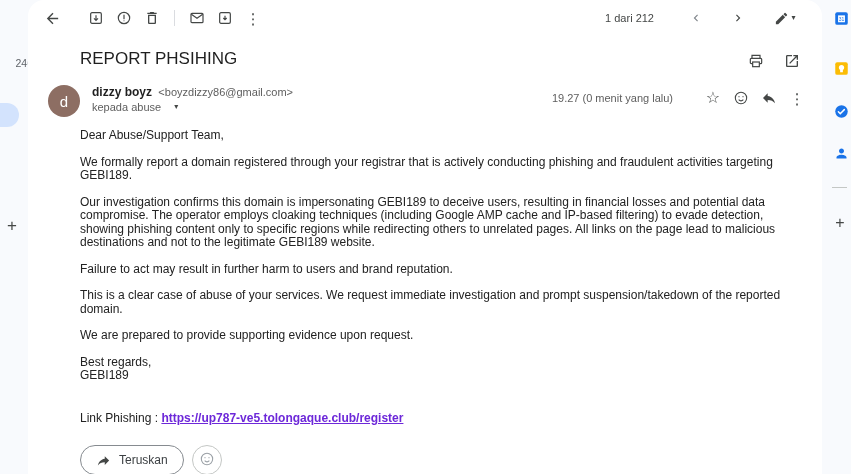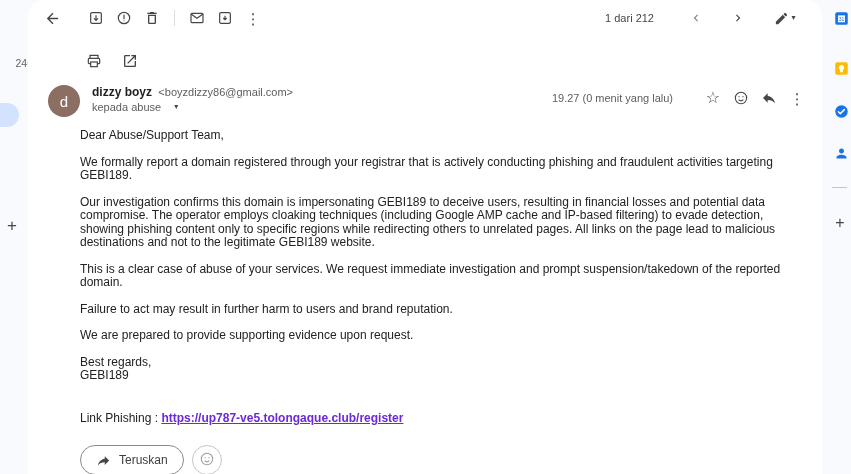--- a/index.html
+++ b/index.html
@@ -170,20 +170,21 @@
           <svg width="15" height="15" viewBox="0 0 24 24" fill="currentColor">
               <path d="M3 17.25V21h3.75L17.81 9.94l-3.75-3.75L3 17.25zM20.71 7.04a1 1 0 0 0 0-1.41l-2.34-2.34a1 1 0 0 0-1.41 0l-1.83 1.83 3.75 3.75 1.83-1.83z"></path>
             </svg>
         </span>
         <span class="caret">▾</span>
       </button>
     </div>
   </div>
 
   <div class="subject-row">
+    <h1 class="subject">REPORT PHSIHING</h1>
     <div class="subject-actions">
       <button class="icon-btn">
         <span>
           <svg width="16" height="16" viewBox="0 0 24 24" fill="none" stroke="currentColor" stroke-width="1.8">
               <path d="M6 8V3.5h12V8"></path>
               <rect x="3.5" y="8" width="17" height="8" rx="1.5"></rect>
               <rect x="7" y="13.5" width="10" height="7" fill="#fff"></rect>
             </svg>
         </span>
       </button>
@@ -234,22 +235,22 @@
       <button class="icon-btn hdr-btn">
         <span class="glyph">⋮</span>
       </button>
     </div>
   </div>
 
   <div class="mail-body">
     <p>Dear Abuse/Support Team,</p>
     <p>We formally report a domain registered through your registrar that is actively conducting phishing and fraudulent activities targeting GEBI189.</p>
     <p>Our investigation confirms this domain is impersonating GEBI189 to deceive users, resulting in financial losses and potential data compromise. The operator employs cloaking techniques (including Google AMP cache and IP-based filtering) to evade detection, showing phishing content only to specific regions while redirecting others to unrelated pages. All links on the page lead to malicious destinations and not to the legitimate GEBI189 website.</p>
+    <p>Failure to act may result in further harm to users and brand reputation.</p>
     <p>This is a clear case of abuse of your services. We request immediate investigation and prompt suspension/takedown of the reported domain.</p>
-    <p>Failure to act may result in further harm to users and brand reputation.</p>
     <p>We are prepared to provide supporting evidence upon request.</p>
     <p><span>Best regards,</span><br><span>GEBI189</span></p>
     <p class="link-line">
       <span>Link Phishing : </span><a href="#">https://up787-ve5.tolongaque.club/register</a>
     </p>
 
     <div class="reply-row">
       <button class="pill-btn">
         <span>
           <svg width="15" height="15" viewBox="0 0 24 24" fill="#444746">

